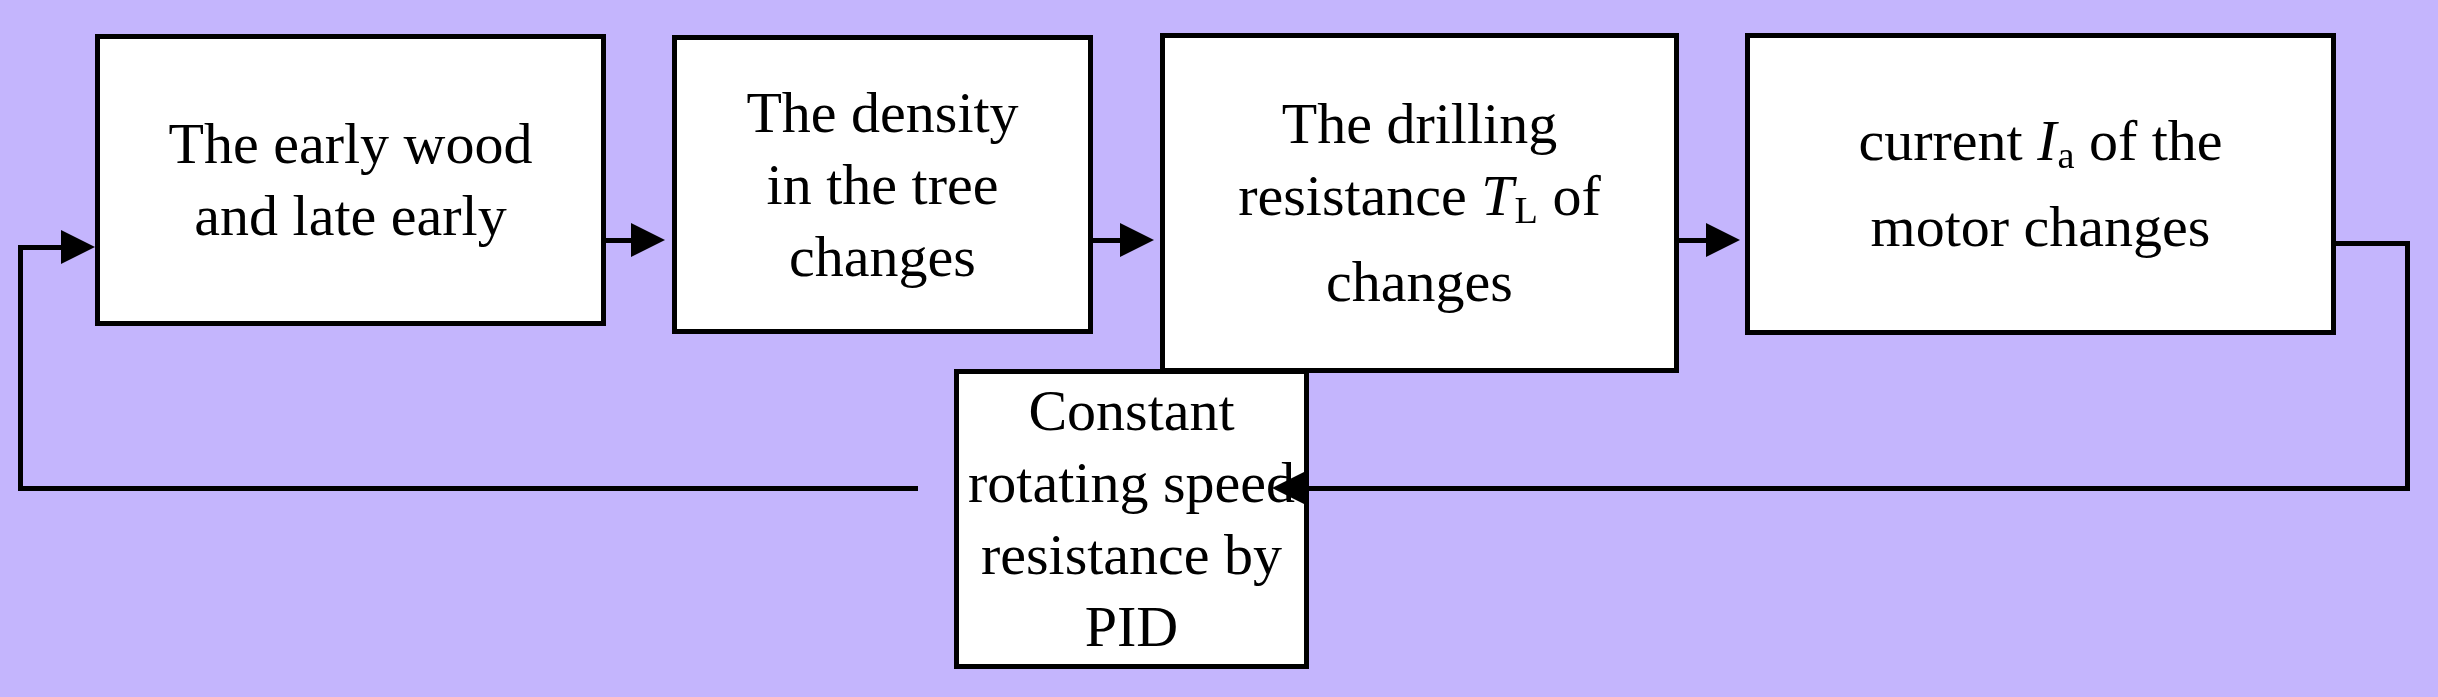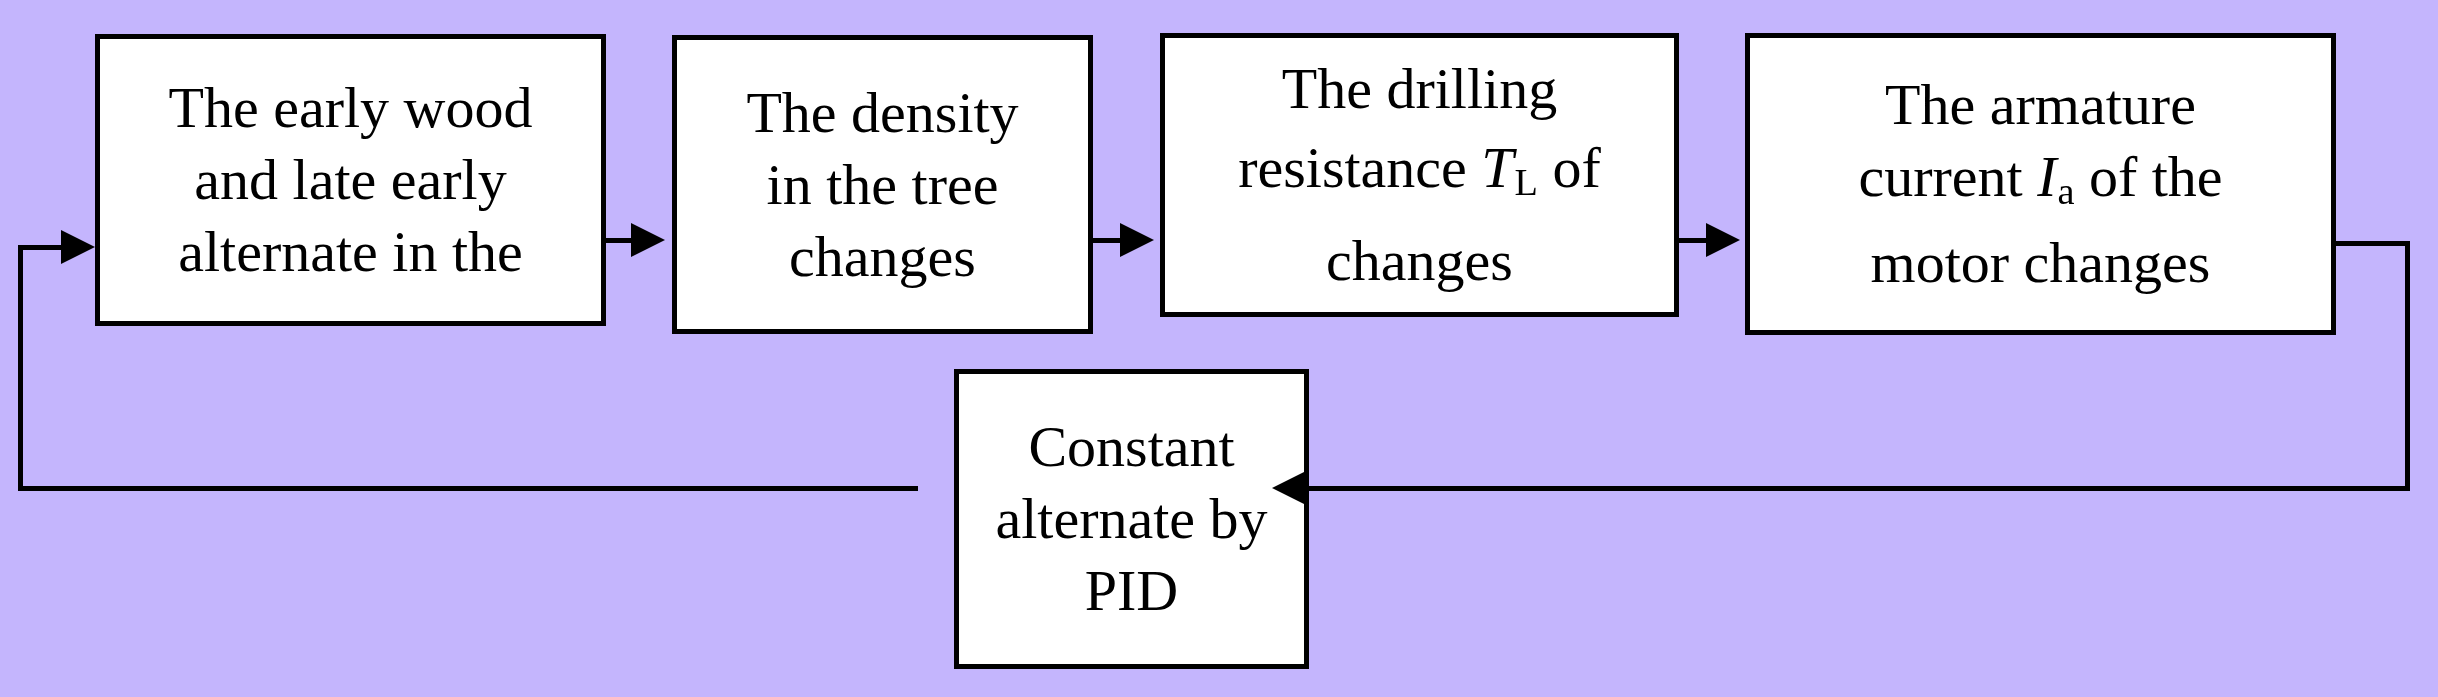--- a/index.html
+++ b/index.html
@@ -30,21 +30,21 @@
     justify-content: center;
     text-align: center;
     line-height: 72px;
     font-size: 58px;
     white-space: nowrap;
   }
   .pbox .ln { display: block; }
 
   .box1 { left: 95px;   top: 34px;  width: 511px; height: 292px; }
   .box2 { left: 672px;  top: 35px;  width: 421px; height: 299px; }
-  .box3 { left: 1160px; top: 33px;  width: 519px; height: 284px; gap: 7px; }
+  .box3 { left: 1160px; top: 33px;  width: 519px; height: 340px; }
   .box4 { left: 1745px; top: 33px;  width: 591px; height: 302px; }
   .box5 { left: 918px;  top: 369px; width: 355px; height: 300px; margin-left: 36px; }
 
   
   .var { font-style: italic; }
   .sub {
     font-style: normal;
     font-size: 0.66em;
     vertical-align: -0.22em;
     margin-left: 1px;
@@ -92,44 +92,43 @@
   .fb-l-a  { left: 61px;  top: 230px; }
 </style>
 </head>
 <body>
 
 <div id="canvas">
 
   <div class="pbox box1">
     <span class="ln">The early wood</span>
     <span class="ln">and late early</span>
-    <span class="ln">alternate in the</span>
   </div>
 
   <div class="pbox box2">
     <span class="ln">The density</span>
     <span class="ln">in the tree</span>
     <span class="ln">changes</span>
   </div>
 
   <div class="pbox box3">
     <span class="ln">The drilling</span>
     <span class="ln"><span>resistance </span><span class="var">T</span><span class="sub">L</span><span> of</span></span>
     <span class="ln">changes</span>
   </div>
 
   <div class="pbox box4">
-    <span class="ln">The armature</span>
     <span class="ln"><span>current </span><span class="var">I</span><span class="sub">a</span><span> of the</span></span>
     <span class="ln">motor changes</span>
   </div>
 
   <div class="pbox box5">
     <span class="ln">Constant</span>
-    <span class="ln">alternate by</span>
+    <span class="ln">rotating speed</span>
+    <span class="ln">resistance by</span>
     <span class="ln">PID</span>
   </div>
 
   <div class="hline c1-h"></div>
   <div class="arrow-r c1-a"></div>
 
   <div class="hline c2-h"></div>
   <div class="arrow-r c2-a"></div>
 
   <div class="hline c3-h"></div>

